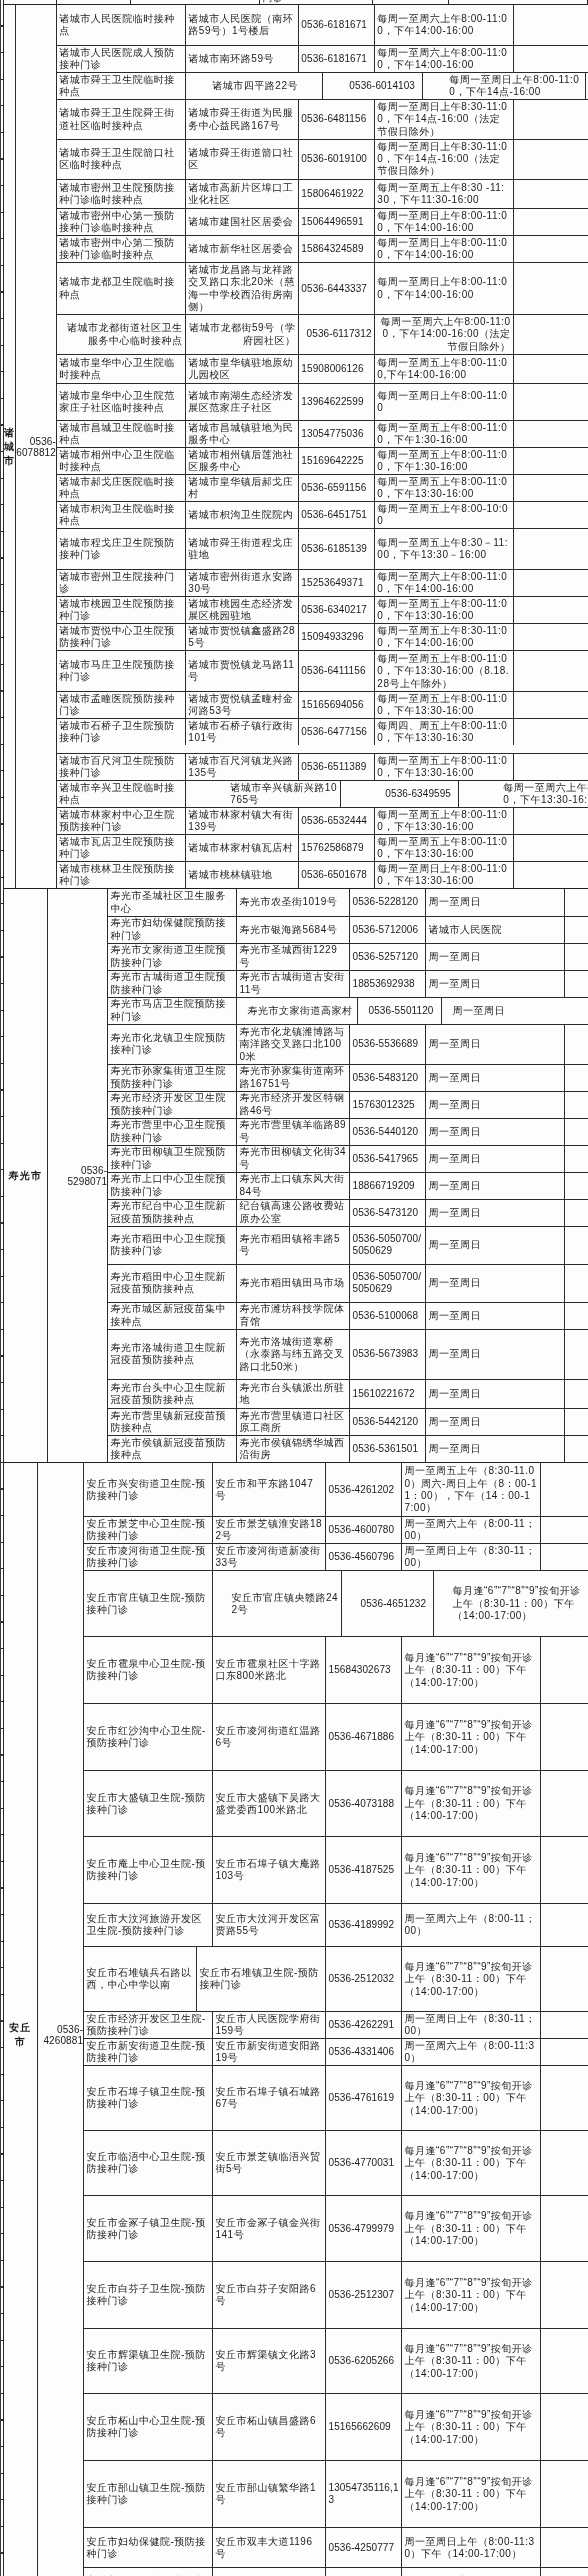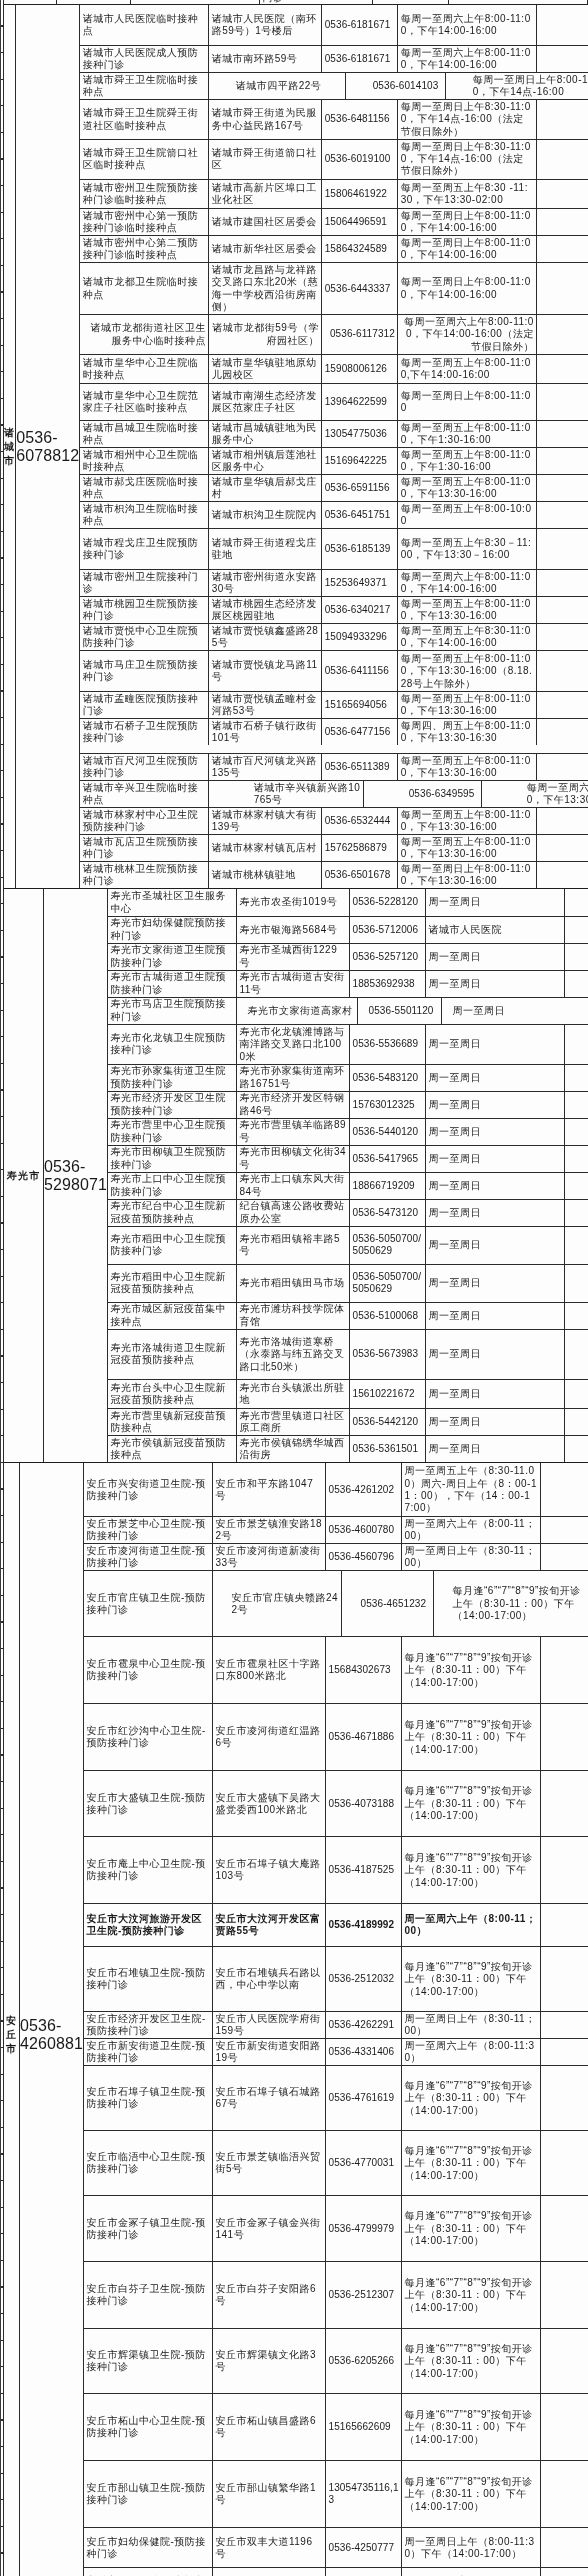--- a/index.html
+++ b/index.html
@@ -43,22 +43,22 @@
   .section:first-of-type{ border-top:none; }
   .city-cell{
     width:53px; border-right:1.2px solid #2b2b2b;
     display:flex; align-items:center; justify-content:center;
     font-weight:bold; font-size:10px; letter-spacing:1.2px;
     text-align:center;
   }
   .cityphone-cell{
     width:74px; border-right:1.2px solid #2b2b2b;
     display:flex; align-items:center; justify-content:center;
-    font-size:16px; letter-spacing:0.1px;
-    text-align:left;
+    font-size:10px; letter-spacing:0.1px;
+    text-align:right;
   }
   .rows{ flex:1; display:flex; flex-direction:column; }
   .site-row{ display:flex; border-top:1.2px solid #2b2b2b; }
   .site-row:first-child{ border-top:none; }
   .cell{
     padding:0.6px 2.4px; font-size:10px; line-height:12.4px;
     letter-spacing:0.5px;
     display:flex; align-items:center;
     word-break:break-all;
   }
@@ -163,21 +163,21 @@
               <div class="cell c-name">
                 <span>诸城市密州卫生院预防接种门诊临时接种点</span>
               </div>
               <div class="cell c-addr">
                 <span>诸城市高新片区埠口工业化社区</span>
               </div>
               <div class="cell c-tel">
                 <span>15806461922</span>
               </div>
               <div class="cell c-hours">
-                <span>每周一至周五上午8:30 -11:30，下午13:30-02:00</span>
+                <span>每周一至周五上午8:30 -11:30，下午11:30-16:00</span>
               </div>
             </div>
             <div class="site-row" style="min-height: 25.4px;">
               <div class="cell c-name">
                 <span>诸城市密州中心第一预防接种门诊临时接种点</span>
               </div>
               <div class="cell c-addr">
                 <span>诸城市建国社区居委会</span>
               </div>
               <div class="cell c-tel">
@@ -864,40 +864,40 @@
               <div class="cell c-addr">
                 <span>安丘市石埠子镇大庵路103号</span>
               </div>
               <div class="cell c-tel">
                 <span>0536-4187525</span>
               </div>
               <div class="cell c-hours">
                 <span>每月逢“6”“7”“8”“9”按旬开诊上午（8:30-11：00）下午（14:00-17:00）</span>
               </div>
             </div>
-            <div class="site-row" style="min-height: 43px; font-weight: bold;">
+            <div class="site-row" style="min-height: 43px;">
               <div class="cell c-name">
                 <span>安丘市大汶河旅游开发区卫生院-预防接种门诊</span>
               </div>
               <div class="cell c-addr">
                 <span>安丘市大汶河开发区富贾路55号</span>
               </div>
               <div class="cell c-tel">
                 <span>0536-4189992</span>
               </div>
               <div class="cell c-hours">
                 <span>周一至周六上午（8:00-11；00）</span>
               </div>
             </div>
             <div class="site-row" style="min-height: 65px;">
+              <div class="cell c-addr">
+                <span>安丘市石堆镇兵石路以西，中心中学以南</span>
+              </div>
               <div class="cell c-name">
                 <span>安丘市石堆镇卫生院-预防接种门诊</span>
-              </div>
-              <div class="cell c-addr">
-                <span>安丘市石堆镇兵石路以西，中心中学以南</span>
               </div>
               <div class="cell c-tel">
                 <span>0536-2512032</span>
               </div>
               <div class="cell c-hours">
                 <span>每月逢“6”“7”“8”“9”按旬开诊上午（8:30-11：00）下午（14:00-17:00）</span>
               </div>
             </div>
             <div class="site-row" style="min-height: 26.6px;">
               <div class="cell c-name">

